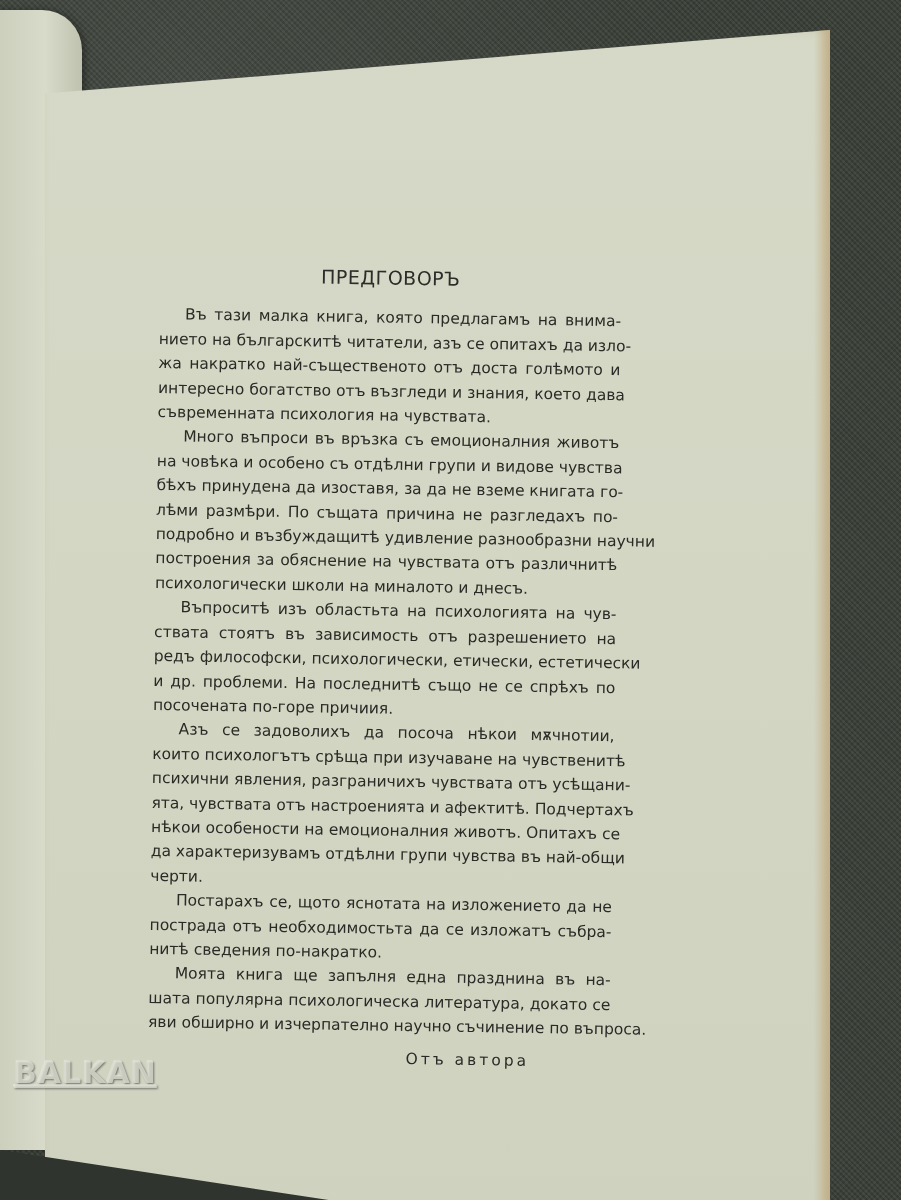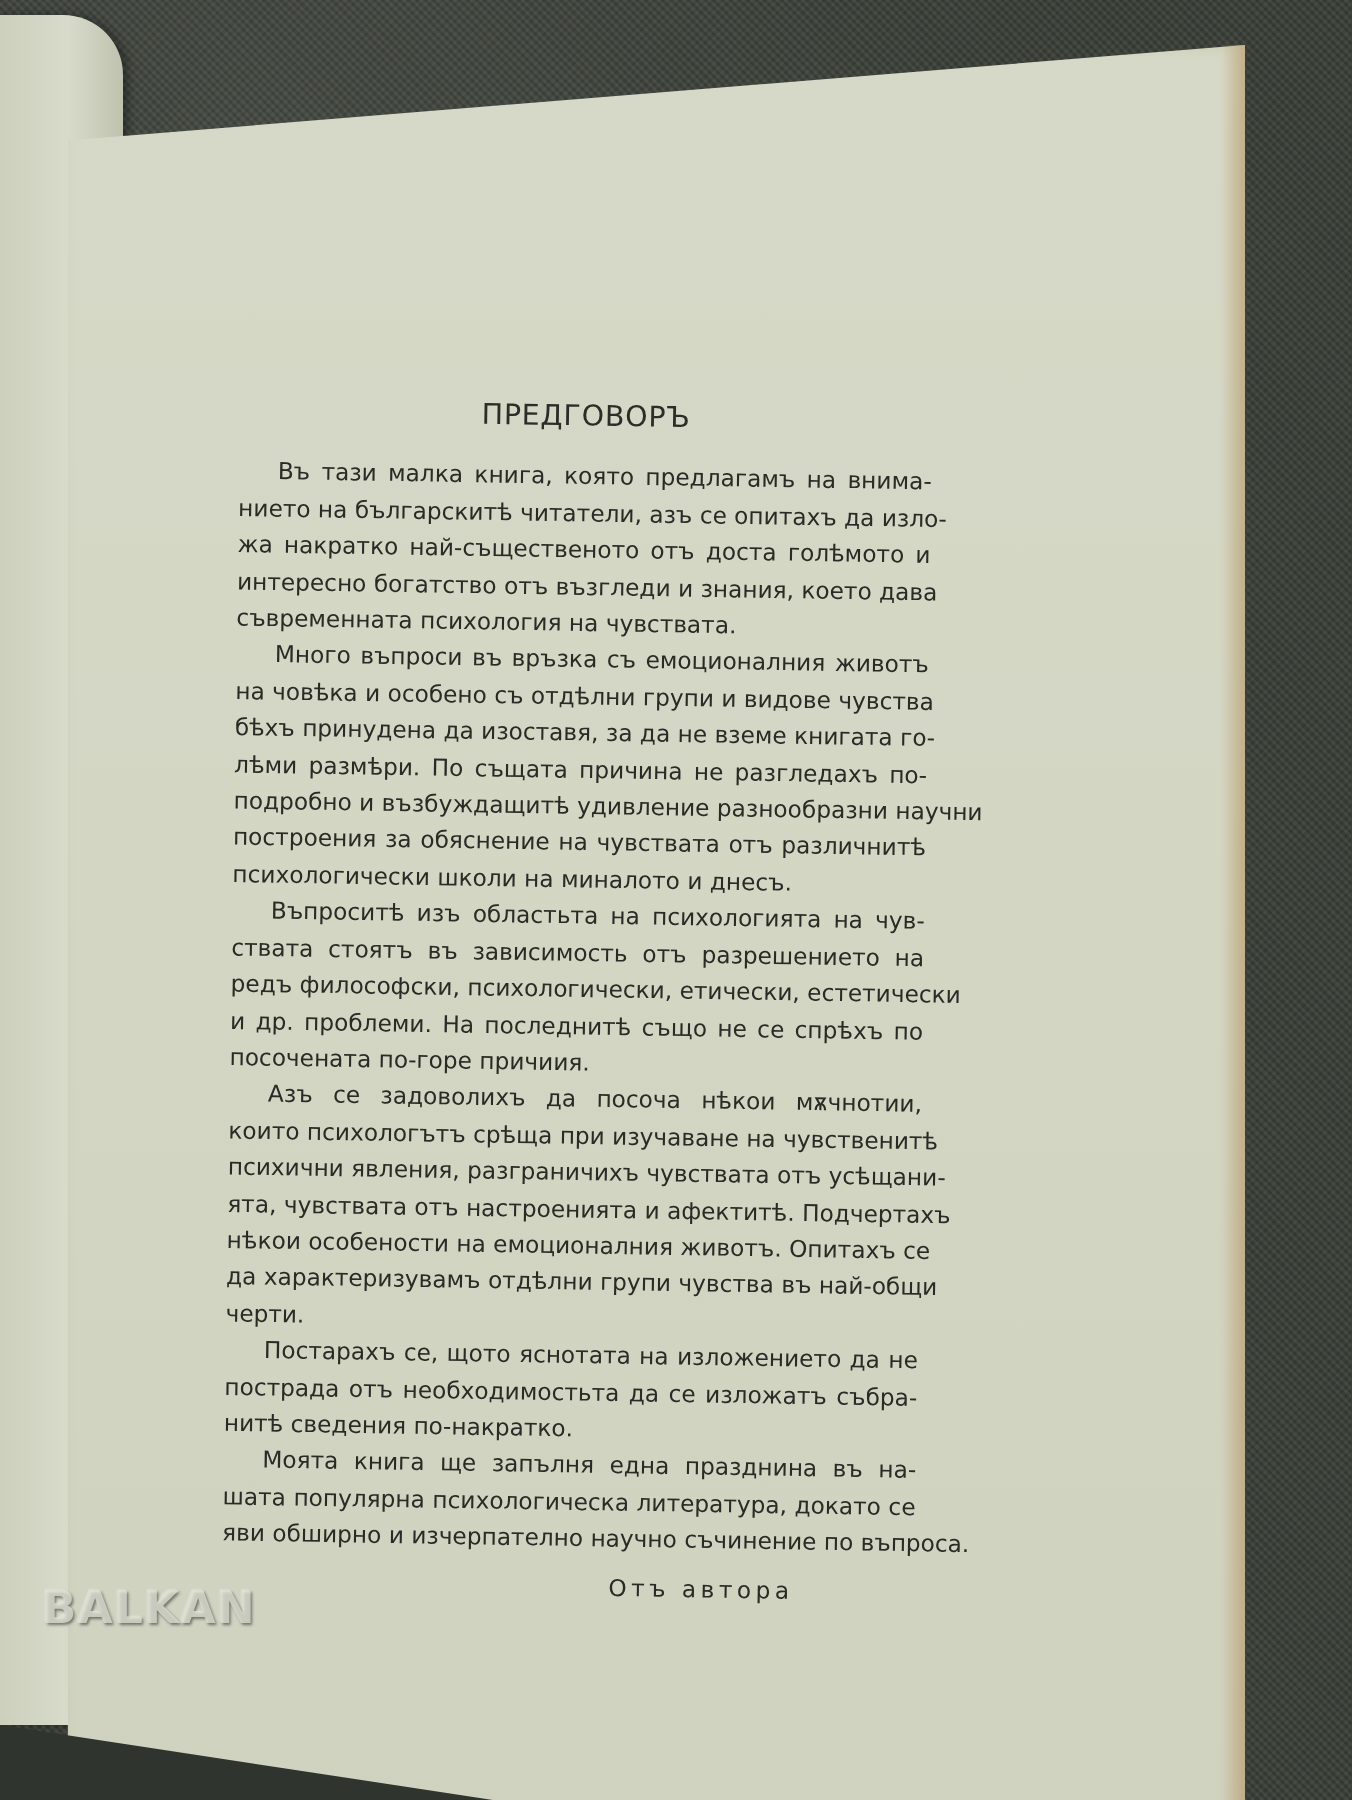--- a/index.html
+++ b/index.html
@@ -89,26 +89,27 @@
       padding-left: 26px;
     }
     .signature {
       margin-top: 8px;
       padding-left: 258px;
       letter-spacing: 3px;
       font-size: 15.5px;
     }
     .watermark {
       position: absolute;
-      left: 24px;
+      left: 10px;
       top: 1058px;
       color: rgba(225,228,215,0.75);
       text-shadow: 1px 1px 2px rgba(0,0,0,0.45), -1px -1px 1px rgba(255,255,255,0.35);
       font-family: "DejaVu Sans", sans-serif;
       pointer-events: none;
+      text-decoration: underline;
     }
     .wm-top {
       font-size: 30px;
       font-weight: bold;
       letter-spacing: 1px;
       line-height: 30px;
       padding-left: 4px;
     }
     .wm-bottom {
       font-size: 104px;

